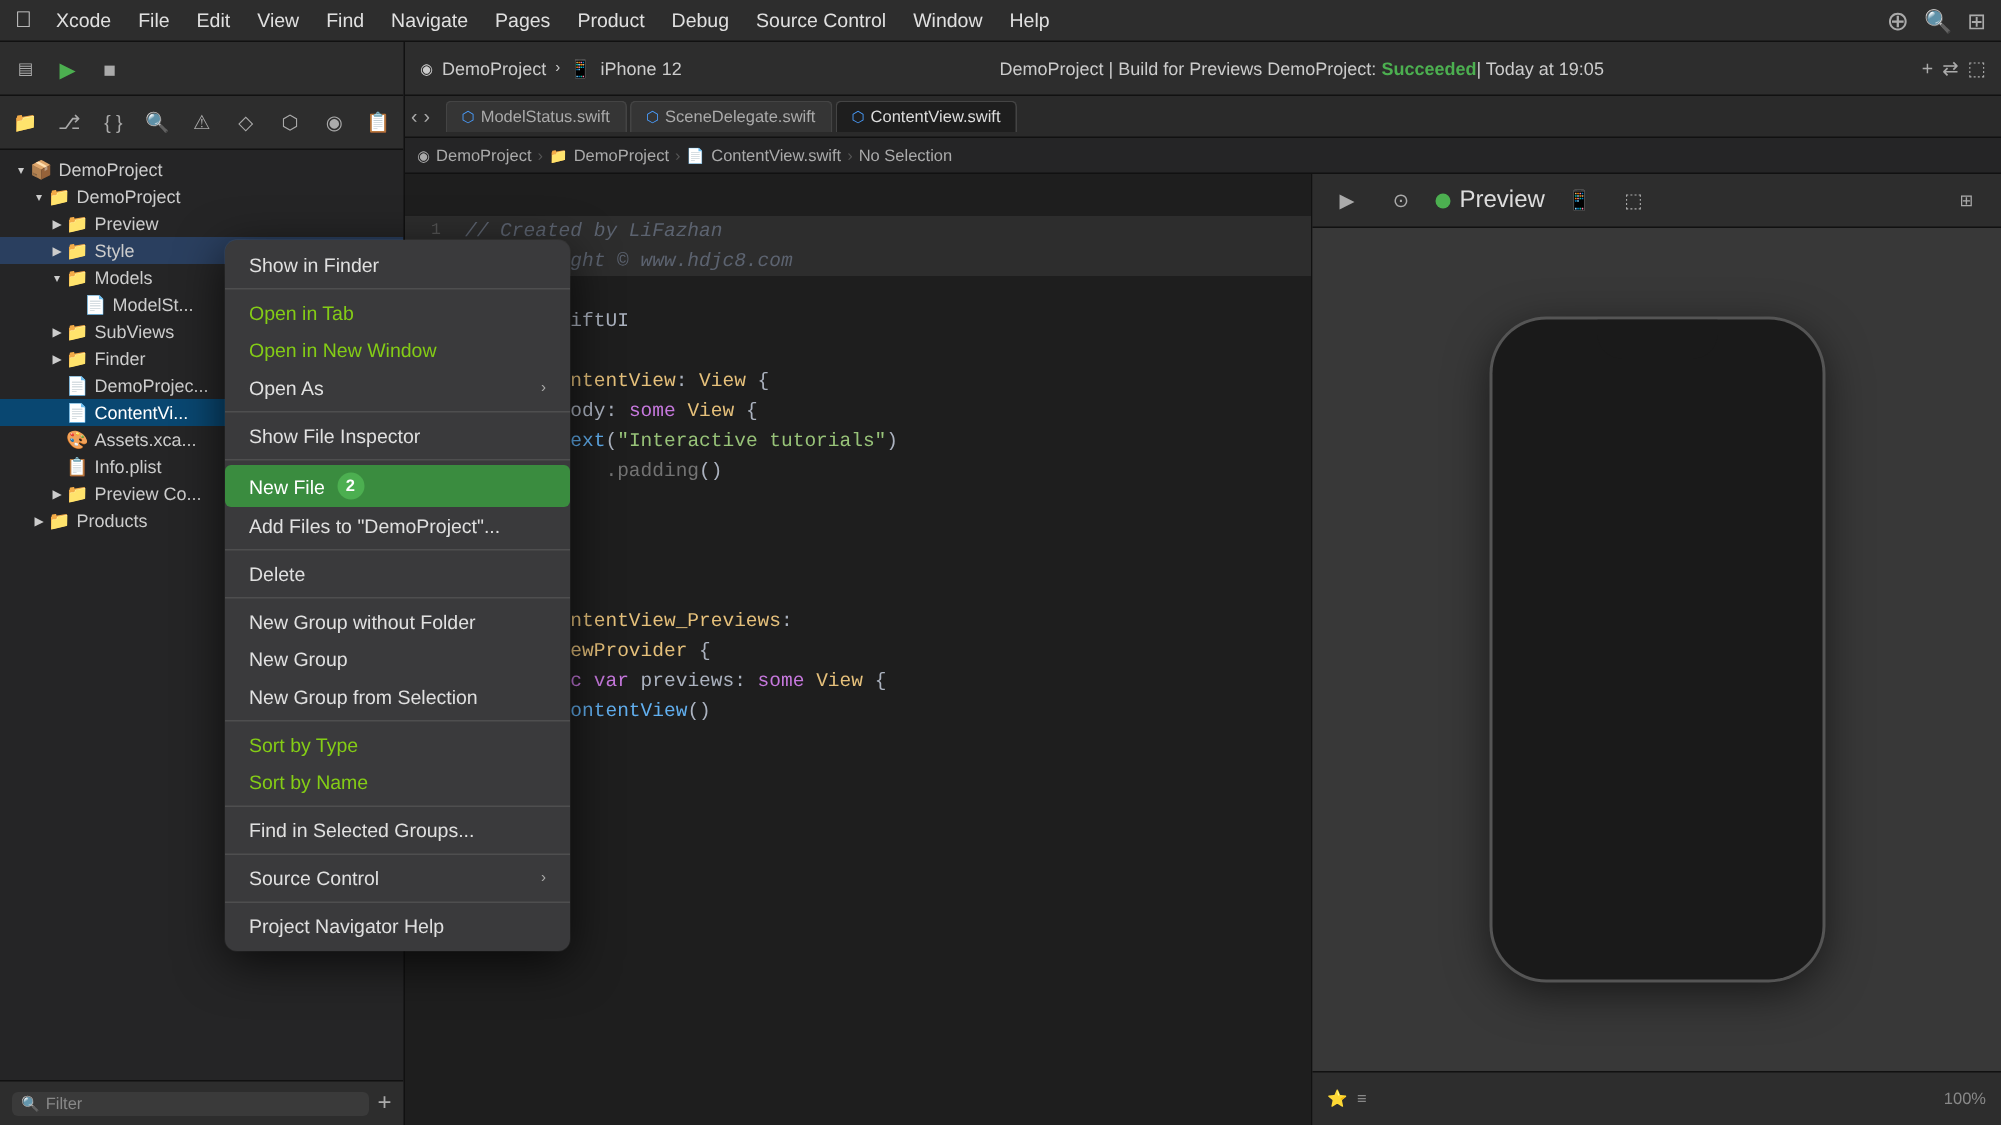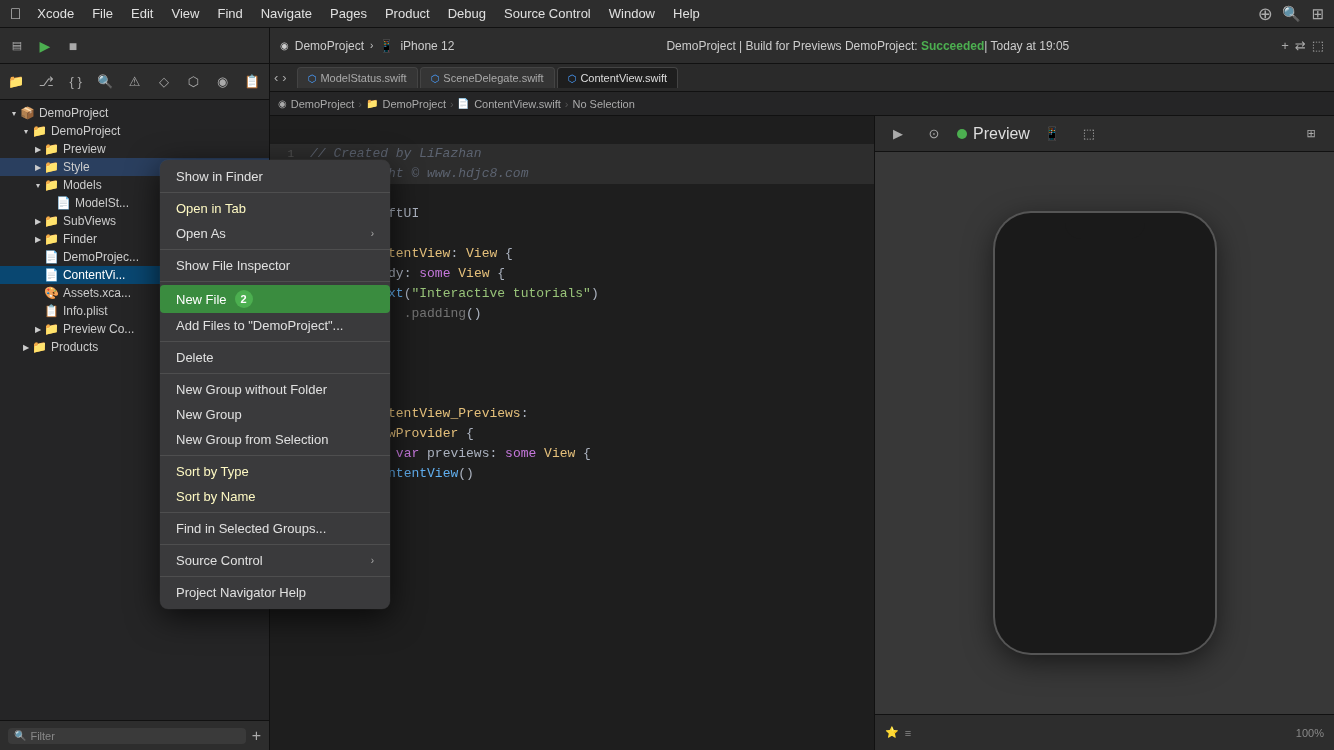--- a/index.html
+++ b/index.html
@@ -351,41 +351,41 @@
       justify-content: flex-end;
       padding: 0 10px;
       gap: 6px;
       font-size: 11px;
       color: #888;
     }
 
     
     #context-menu {
       position: absolute;
-      left: 160px;
+      left: 150px;
       top: 160px;
       width: 230px;
       background: #3a3a3c;
       border-radius: 8px;
       box-shadow: 0 8px 32px rgba(0,0,0,0.7), 0 0 0 0.5px rgba(255,255,255,0.08);
       z-index: 1000;
       overflow: visible;
       padding: 4px 0;
     }
     .ctx-item {
       padding: 5px 16px;
       font-size: 13px;
       color: #e0e0e0;
       cursor: pointer;
       display: flex;
       align-items: center;
       justify-content: space-between;
       white-space: nowrap;
     }
-    .ctx-item.disabled { color: #fef9c3; cursor: default; }
+    .ctx-item.disabled { color: #84cc16; cursor: default; }
     .ctx-item.highlighted { background: #3a8c3f; border-radius: 4px; color: #fff; }
     .ctx-separator {
       height: 1px;
       background: rgba(255,255,255,0.1);
       margin: 3px 0;
     }
     .ctx-arrow { font-size: 10px; color: #aaa; }
     .ctx-badge {
       background: #4CAF50;
       color: #fff;
@@ -698,20 +698,23 @@
 </div>
 
 <div id="context-menu">
   <div class="ctx-item">
     <span>Show in Finder</span>
   </div>
   <div class="ctx-separator"></div>
   <div class="ctx-item disabled">
     <span>Open in Tab</span>
   </div>
+  <div class="ctx-item disabled">
+    <span>Open in New Window</span>
+  </div>
   <div class="ctx-item has-submenu">
     <span>Open As</span>
     <span class="ctx-arrow">›</span>
 
   </div>
   <div class="ctx-separator"></div>
   <div class="ctx-item">
     <span>Show File Inspector</span>
   </div>
   <div class="ctx-separator"></div>

